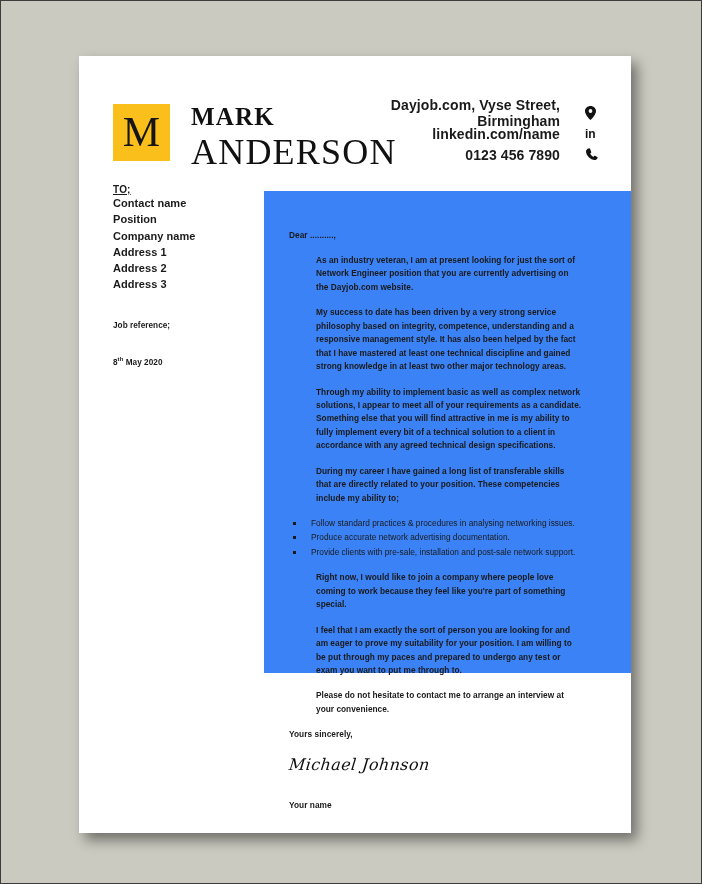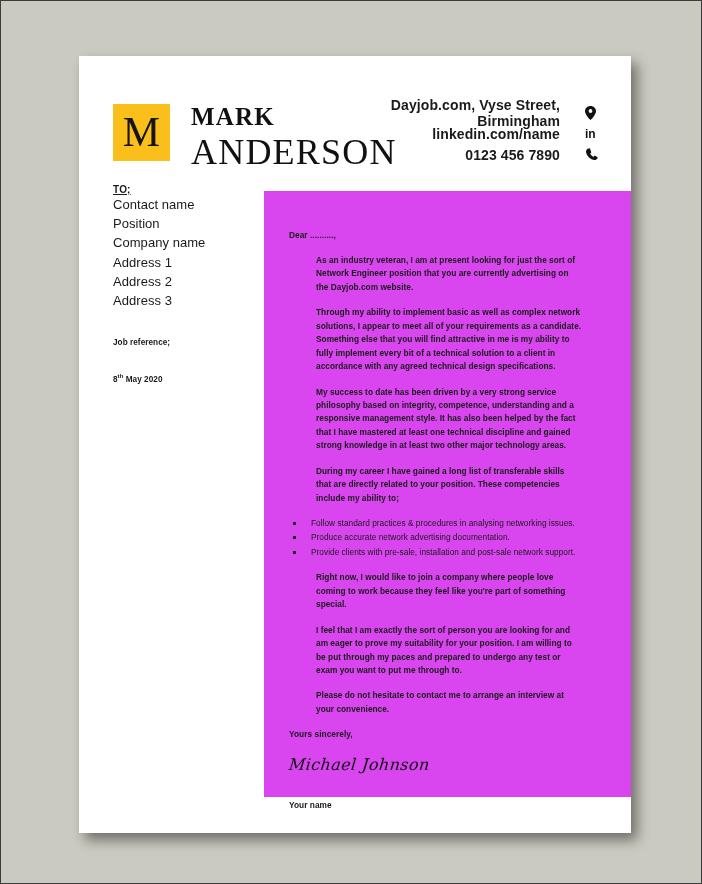--- a/index.html
+++ b/index.html
@@ -129,22 +129,22 @@
     width: 160px;
     color: #1a1a1a;
   }
   .to-label {
     font-size: 10px;
     font-weight: bold;
     letter-spacing: 0.2px;
     text-decoration: underline;
   }
   .addr-line {
-    font-size: 13px;
-    font-weight: normal;
+    font-size: 11px;
+    font-weight: bold;
     line-height: 1.48;
     letter-spacing: 0.05px;
   }
   .job-ref {
     font-size: 8.2px;
     font-weight: bold;
     margin-top: 28px;
     letter-spacing: 0.05px;
   }
   .date-line {
@@ -157,22 +157,22 @@
     font-size: 6px;
     vertical-align: super;
   }
 
   
   .letter-panel {
     position: absolute;
     left: 185px;
     top: 135px;
     width: 367px;
-    height: 606px;
-    background: #d946ef;
+    height: 482px;
+    background: #3b82f6;
   }
   .letter-inner {
     position: absolute;
     left: 25px;
     top: 39px;
     width: 293px;
     color: #1a1a1a;
   }
   .salutation {
     font-size: 8.3px;
@@ -290,22 +290,22 @@
       </div>
       <div class="job-ref">Job reference;</div>
       <div class="date-line"><span>8</span><sup>th</sup><span> May 2020</span></div>
     </div>
 
     <div class="letter-panel">
       <div class="letter-inner">
         <div class="salutation">Dear ..........,</div>
 
         <p class="para">As an industry veteran, I am at present looking for just the sort of Network Engineer position that you are currently advertising on the Dayjob.com website.</p>
+        <p class="para">My success to date has been driven by a very strong service philosophy based on integrity, competence, understanding and a responsive management style. It has also been helped by the fact that I have mastered at least one technical discipline and gained strong knowledge in at least two other major technology areas.</p>
         <p class="para">Through my ability to implement basic as well as complex network solutions, I appear to meet all of your requirements as a candidate. Something else that you will find attractive in me is my ability to fully implement every bit of a technical solution to a client in accordance with any agreed technical design specifications.</p>
-        <p class="para">My success to date has been driven by a very strong service philosophy based on integrity, competence, understanding and a responsive management style. It has also been helped by the fact that I have mastered at least one technical discipline and gained strong knowledge in at least two other major technology areas.</p>
         <p class="para">During my career I have gained a long list of transferable skills that are directly related to your position. These competencies include my ability to;</p>
 
         <ul class="bullets">
           <li>Follow standard practices &amp; procedures in analysing networking issues.</li>
           <li>Produce accurate network advertising documentation.</li>
           <li>Provide clients with pre-sale, installation and post-sale network support.</li>
         </ul>
 
         <p class="para">Right now, I would like to join a company where people love coming to work because they feel like you're part of something special.</p>
         <p class="para">I feel that I am exactly the sort of person you are looking for and am eager to prove my suitability for your position. I am willing to be put through my paces and prepared to undergo any test or exam you want to put me through to.</p>

